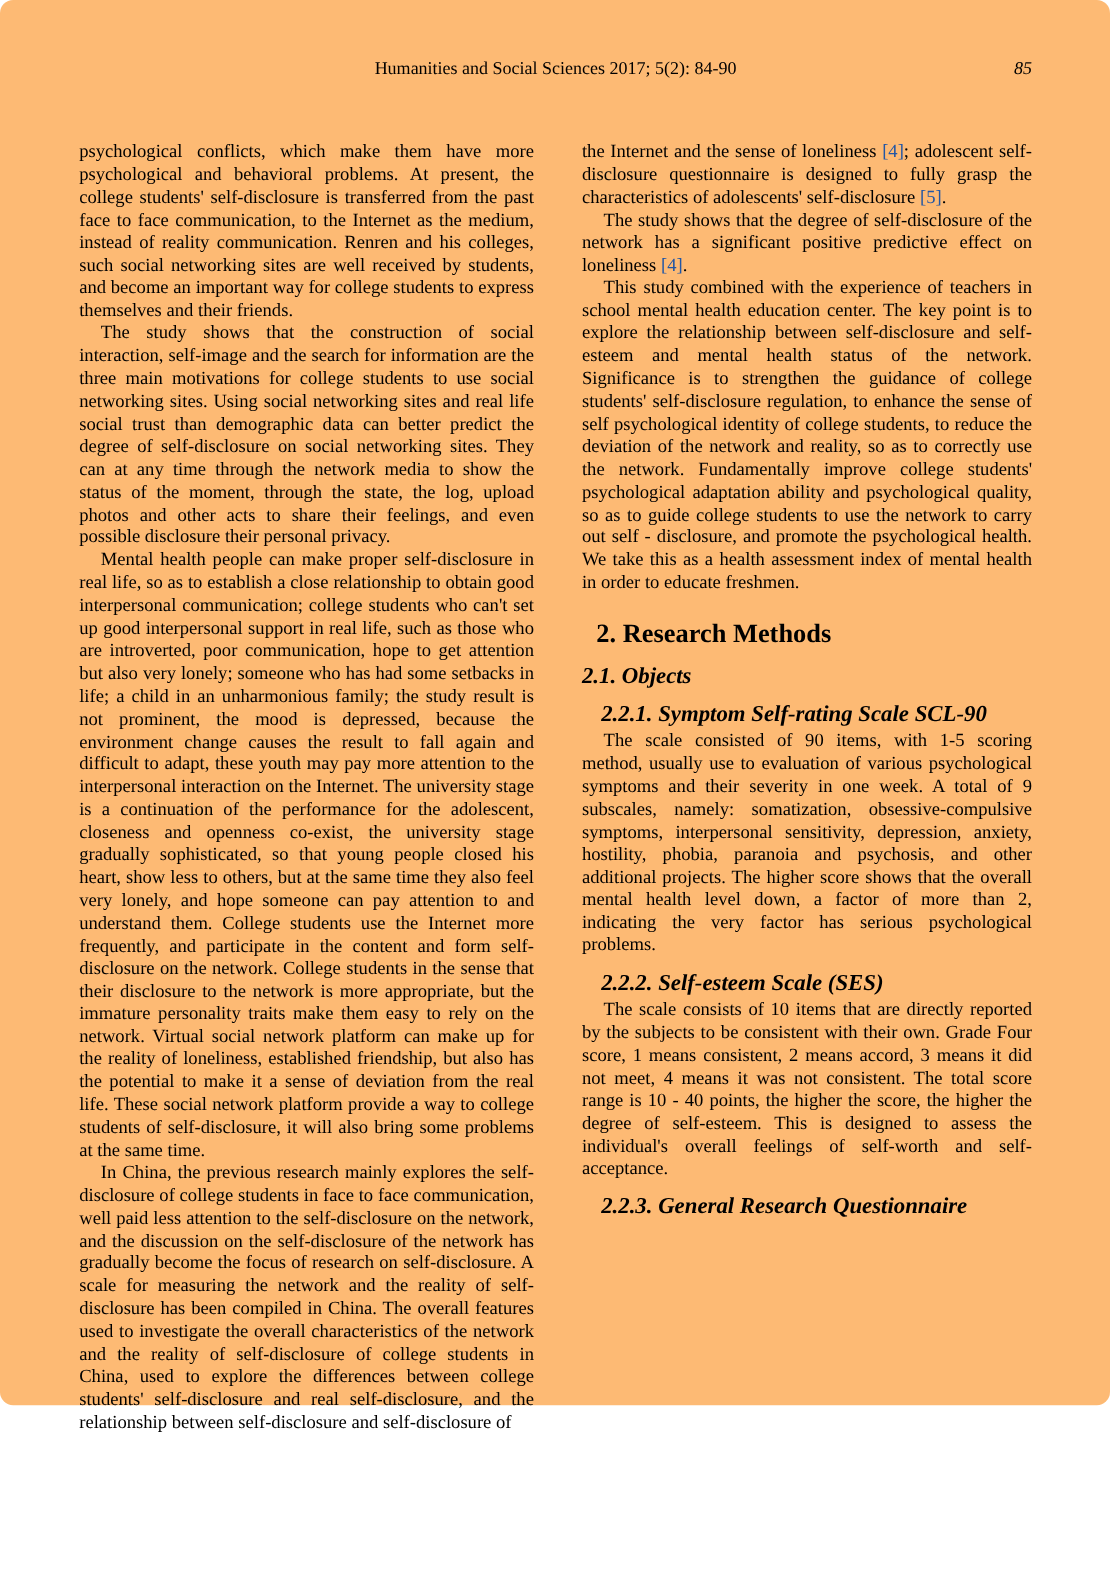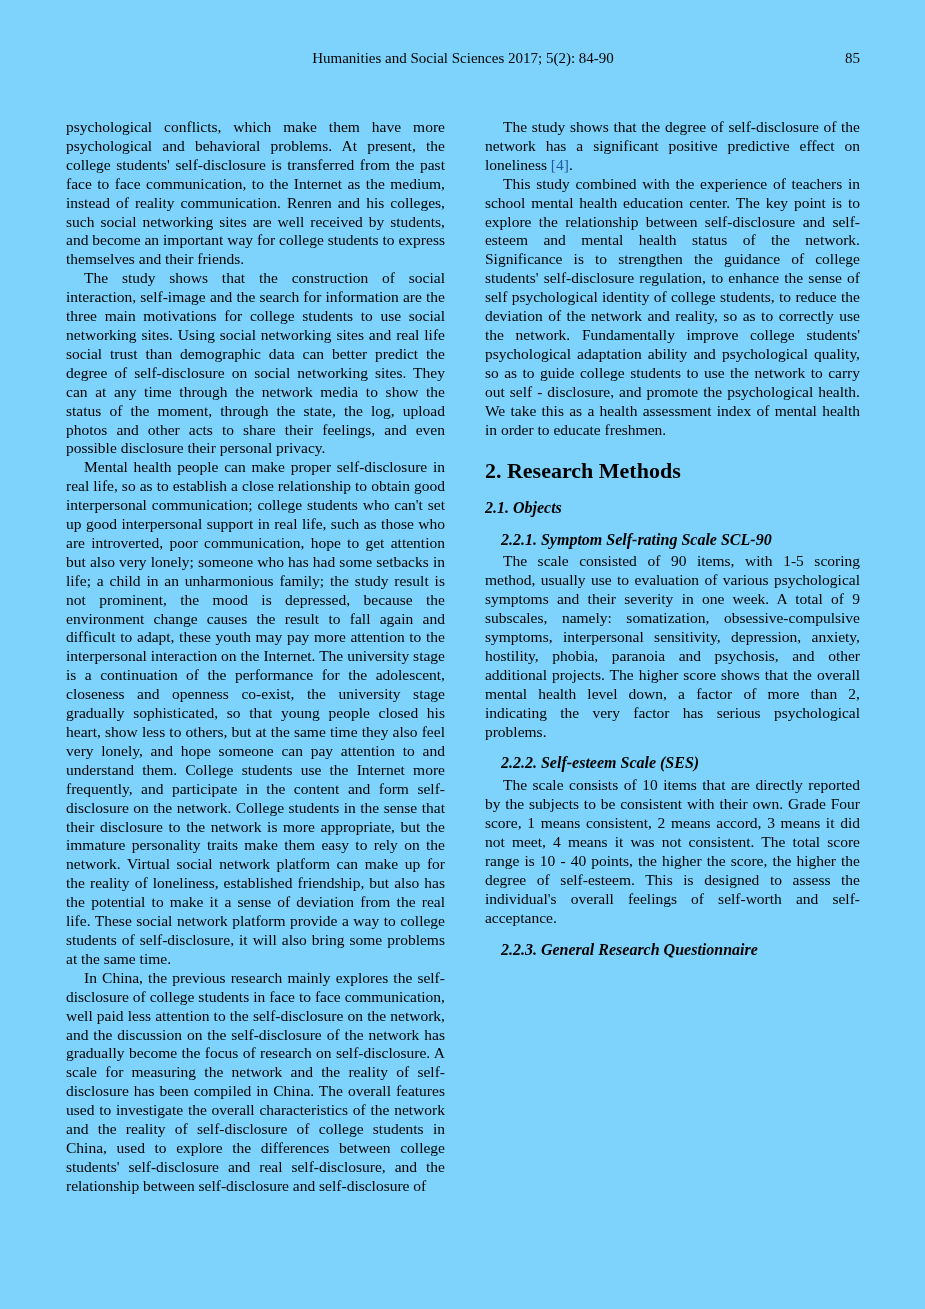--- a/index.html
+++ b/index.html
@@ -10,38 +10,40 @@
   body {
     width: 925px;
     height: 1309px;
     overflow: hidden;
     font-family: "Liberation Serif", serif;
     color: #000000;
   }
   .page {
     position: relative;
     width: 925px;
-    height: 1309px;
-    background: #7dd3fc;
+    height: 1171px;
+    background: #fdba74;
+    border-radius: 11px;
   }
   .header {
     position: absolute;
     top: 50px;
     left: 66px;
     right: 65px;
     height: 20px;
     font-size: 15px;
   }
   .journal {
     text-align: center;
   }
   .pagenum {
     position: absolute;
     right: 0;
     top: 0;
+    font-style: italic;
   }
   .columns {
     position: absolute;
     top: 118px;
     left: 66px;
     right: 65px;
     display: flex;
     gap: 40px;
   }
   .col {
@@ -52,26 +54,26 @@
   }
   .col.right { width: 383px; }
   p {
     margin: 0;
     text-indent: 18px;
   }
   p.noindent { text-indent: 0; }
   h2 {
     font-size: 22px;
     font-weight: bold;
-    margin: 20px 0 14px 0;
+    margin: 20px 0 14px 12px;
     text-align: left;
     line-height: 1.1;
   }
   h3 {
-    font-size: 16px;
+    font-size: 19px;
     font-weight: bold;
     font-style: italic;
     margin: 15px 0 10px 0;
     text-align: left;
   }
   h3.tight { margin: 13px 0 3px 16px; }
   a.cit {
     color: #2156a5;
     text-decoration: none;
     cursor: pointer;
@@ -91,20 +93,21 @@
 
     <section class="col left">
       <p class="noindent">psychological conflicts, which make them have more psychological and behavioral problems. At present, the college students' self-disclosure is transferred from the past face to face communication, to the Internet as the medium, instead of reality communication. Renren and his colleges, such social networking sites are well received by students, and become an important way for college students to express themselves and their friends.</p>
       <p>The study shows that the construction of social interaction, self-image and the search for information are the three main motivations for college students to use social networking sites. Using social networking sites and real life social trust than demographic data can better predict the degree of self-disclosure on social networking sites. They can at any time through the network media to show the status of the moment, through the state, the log, upload photos and other acts to share their feelings, and even possible disclosure their personal privacy.</p>
       <p>Mental health people can make proper self-disclosure in real life, so as to establish a close relationship to obtain good interpersonal communication; college students who can't set up good interpersonal support in real life, such as those who are introverted, poor communication, hope to get attention but also very lonely; someone who has had some setbacks in life; a child in an unharmonious family; the study result is not prominent, the mood is depressed, because the environment change causes the result to fall again and difficult to adapt, these youth may pay more attention to the interpersonal interaction on the Internet. The university stage is a continuation of the performance for the adolescent, closeness and openness co-exist, the university stage gradually sophisticated, so that young people closed his heart, show less to others, but at the same time they also feel very lonely, and hope someone can pay attention to and understand them. College students use the Internet more frequently, and participate in the content and form self-disclosure on the network. College students in the sense that their disclosure to the network is more appropriate, but the immature personality traits make them easy to rely on the network. Virtual social network platform can make up for the reality of loneliness, established friendship, but also has the potential to make it a sense of deviation from the real life. These social network platform provide a way to college students of self-disclosure, it will also bring some problems at the same time.</p>
       <p>In China, the previous research mainly explores the self-disclosure of college students in face to face communication, well paid less attention to the self-disclosure on the network, and the discussion on the self-disclosure of the network has gradually become the focus of research on self-disclosure. A scale for measuring the network and the reality of self-disclosure has been compiled in China. The overall features used to investigate the overall characteristics of the network and the reality of self-disclosure of college students in China, used to explore the differences between college students' self-disclosure and real self-disclosure, and the relationship between self-disclosure and self-disclosure of</p>
     </section>
 
     <section class="col right">
 
+      <p class="noindent"><span>the Internet and the sense of loneliness </span><a class="cit">[4]</a><span>; adolescent self-disclosure questionnaire is designed to fully grasp the characteristics of adolescents' self-disclosure </span><a class="cit">[5]</a><span>.</span></p>
 
       <p><span>The study shows that the degree of self-disclosure of the network has a significant positive predictive effect on loneliness </span><a class="cit">[4]</a><span>.</span></p>
 
       <p>This study combined with the experience of teachers in school mental health education center. The key point is to explore the relationship between self-disclosure and self-esteem and mental health status of the network. Significance is to strengthen the guidance of college students' self-disclosure regulation, to enhance the sense of self psychological identity of college students, to reduce the deviation of the network and reality, so as to correctly use the network. Fundamentally improve college students' psychological adaptation ability and psychological quality, so as to guide college students to use the network to carry out self - disclosure, and promote the psychological health. We take this as a health assessment index of mental health in order to educate freshmen.</p>
 
       <h2>2. Research Methods</h2>
 
       <h3>2.1. Objects</h3>
 
 

